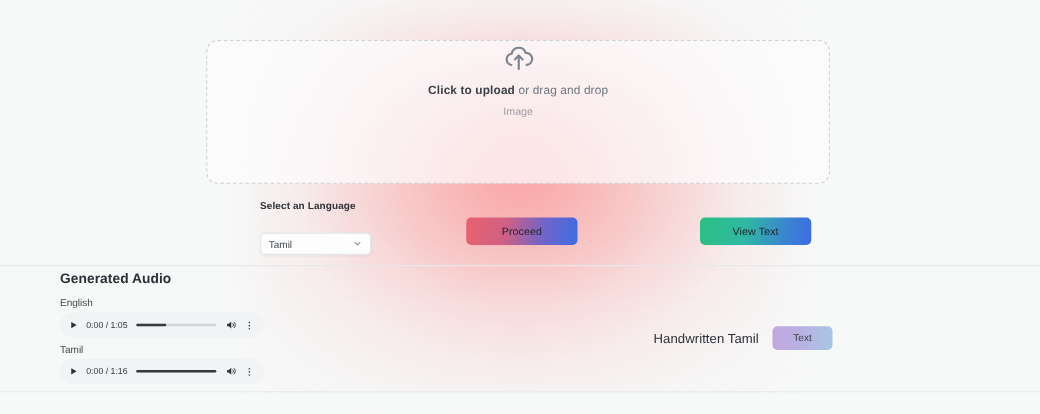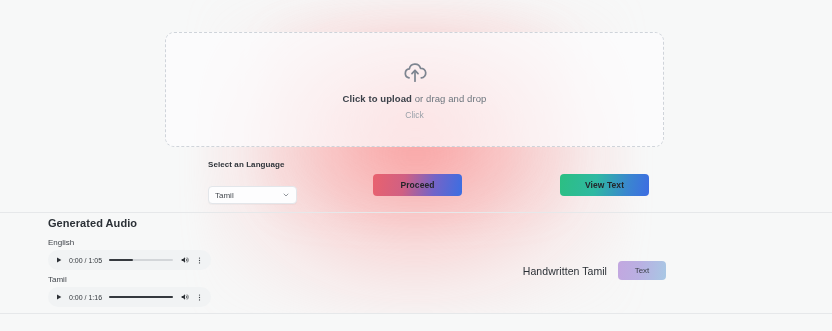--- a/index.html
+++ b/index.html
@@ -70,21 +70,20 @@
     top: 32px;
     width: 499px;
     height: 115px;
     border: 1px dashed #cfd4da;
     border-radius: 9px;
     background: rgba(252,252,253,0.72);
     box-sizing: border-box;
     display: flex;
     flex-direction: column;
     align-items: center;
-    justify-content: center;
   }
   .dz-icon {
     width: 26px;
     height: 26px;
     margin-bottom: 8px;
     color: #7d8590;
     display: block;
   }
   .dz-line1 {
     font-size: 9.5px;
@@ -159,21 +158,20 @@
     border-radius: 4px;
     font-size: 8.5px;
     font-family: "Liberation Sans", sans-serif;
     color: #23262b;
     letter-spacing: .01em;
     cursor: pointer;
     padding: 0;
     display: flex;
     align-items: center;
     justify-content: center;
-    font-weight: bold;
   }
   .btn-proceed {
     left: 373px;
     background: linear-gradient(100deg, #e9626e 0%, #d06083 35%, #7364c8 68%, #3b6ee2 100%);
   }
   .btn-viewtext {
     left: 560px;
     background: linear-gradient(100deg, #2cbf82 0%, #2fb9a2 40%, #3a86cf 75%, #3d6ce3 100%);
   }
 
@@ -324,21 +322,21 @@
 
     <div class="dropzone">
       <svg class="dz-icon" viewBox="0 0 24 24" fill="none" stroke="currentColor" stroke-width="1.6" stroke-linecap="round" stroke-linejoin="round">
         <path d="M6.5 17.5A4.2 4.2 0 0 1 6.8 9.2a5.3 5.3 0 0 1 10.3-.6A3.9 3.9 0 0 1 17.8 17.5"></path>
         <path d="M12 20.5V10.8"></path>
         <path d="M9.2 13.4 12 10.6l2.8 2.8"></path>
       </svg>
       <div class="dz-line1">
         <b>Click to upload</b><span> or drag and drop</span>
       </div>
-      <div class="dz-line2">Click</div>
+      <div class="dz-line2">Image</div>
     </div>
 
   </div>
 
   <div class="controls">
 
     <div class="select-wrap">
       <span class="select-label">Select an Language</span>
       <div class="select-box">
         <span class="select-value">Tamil</span>

